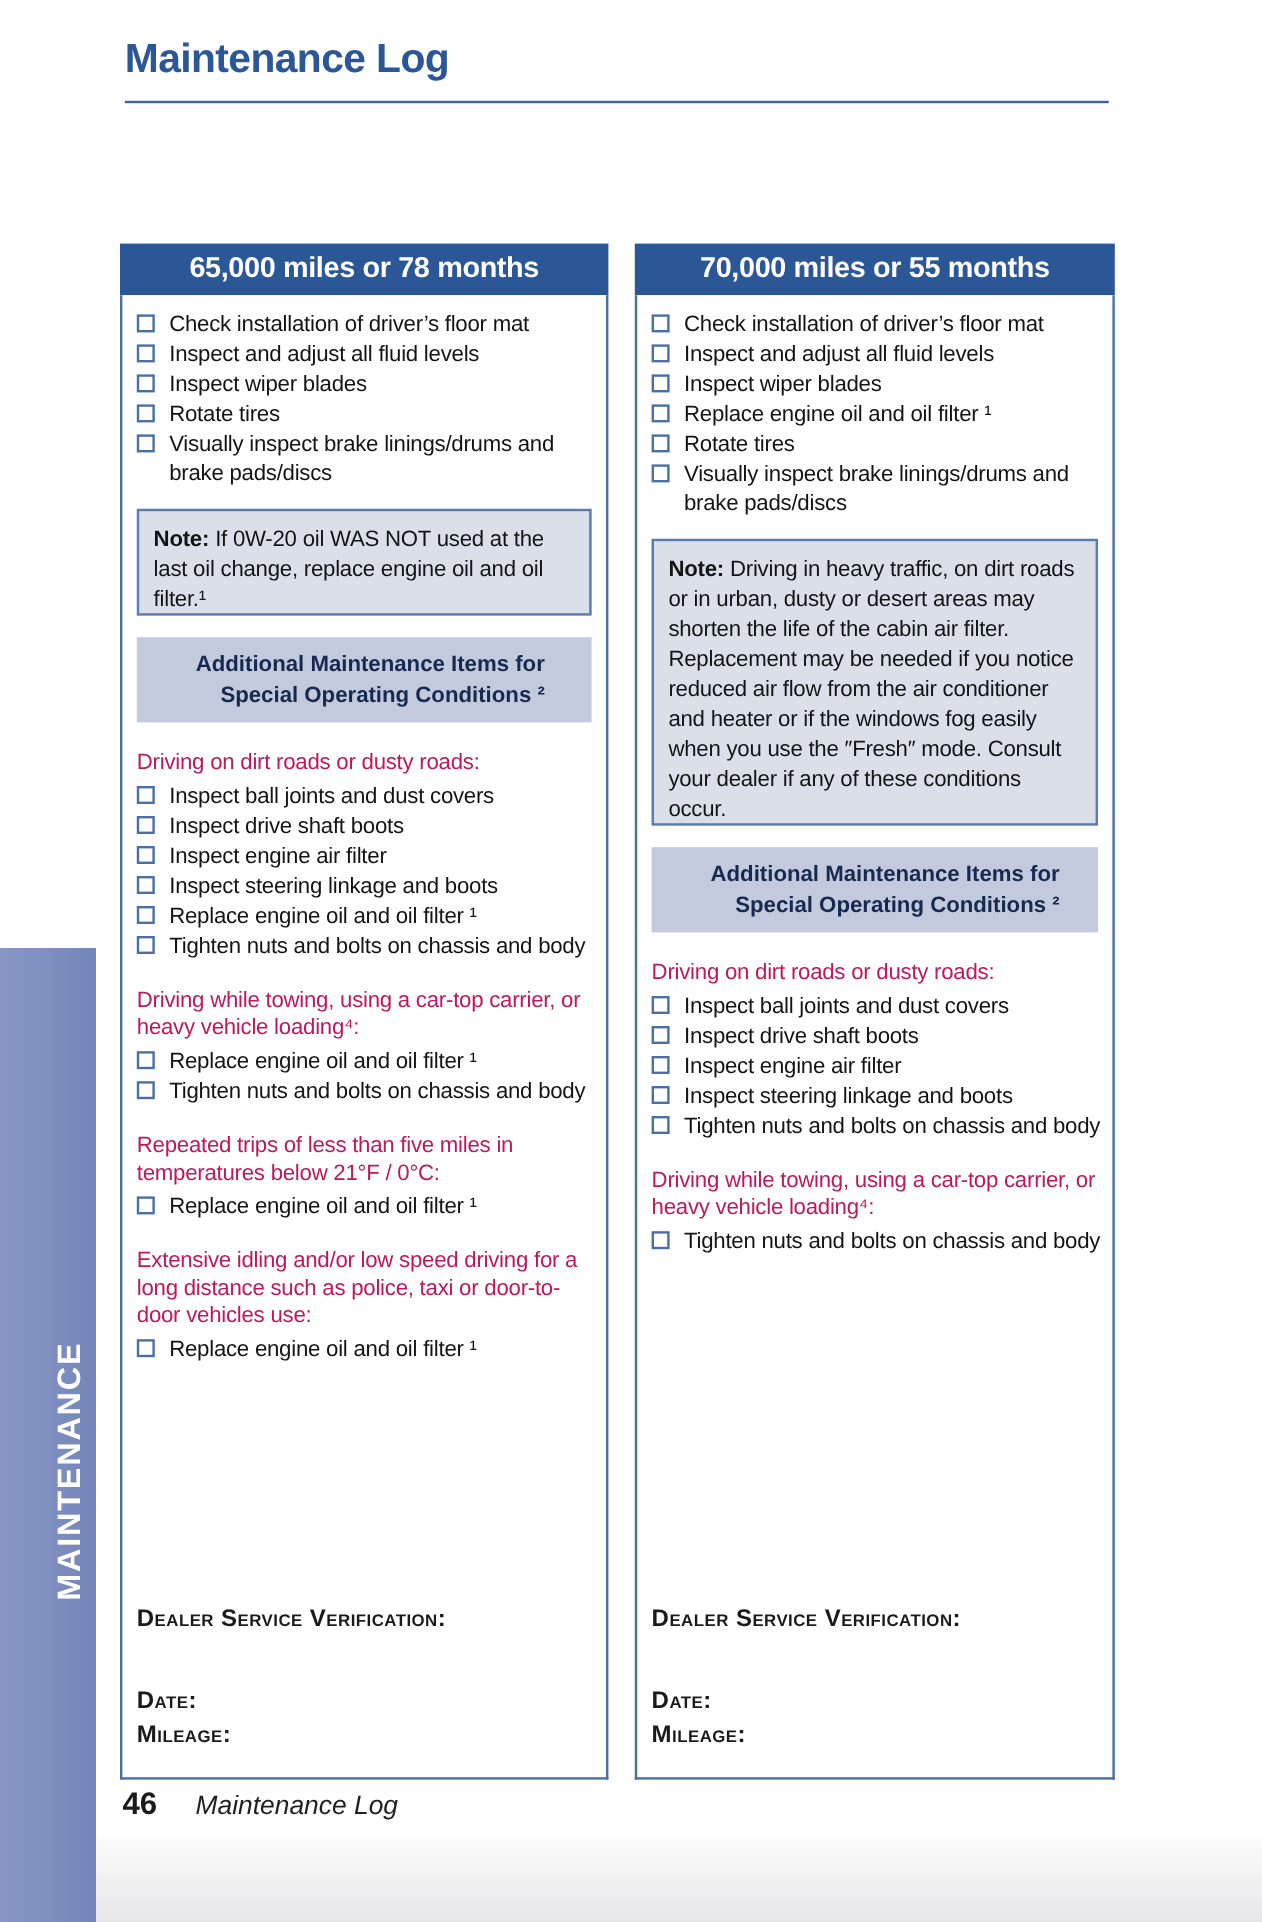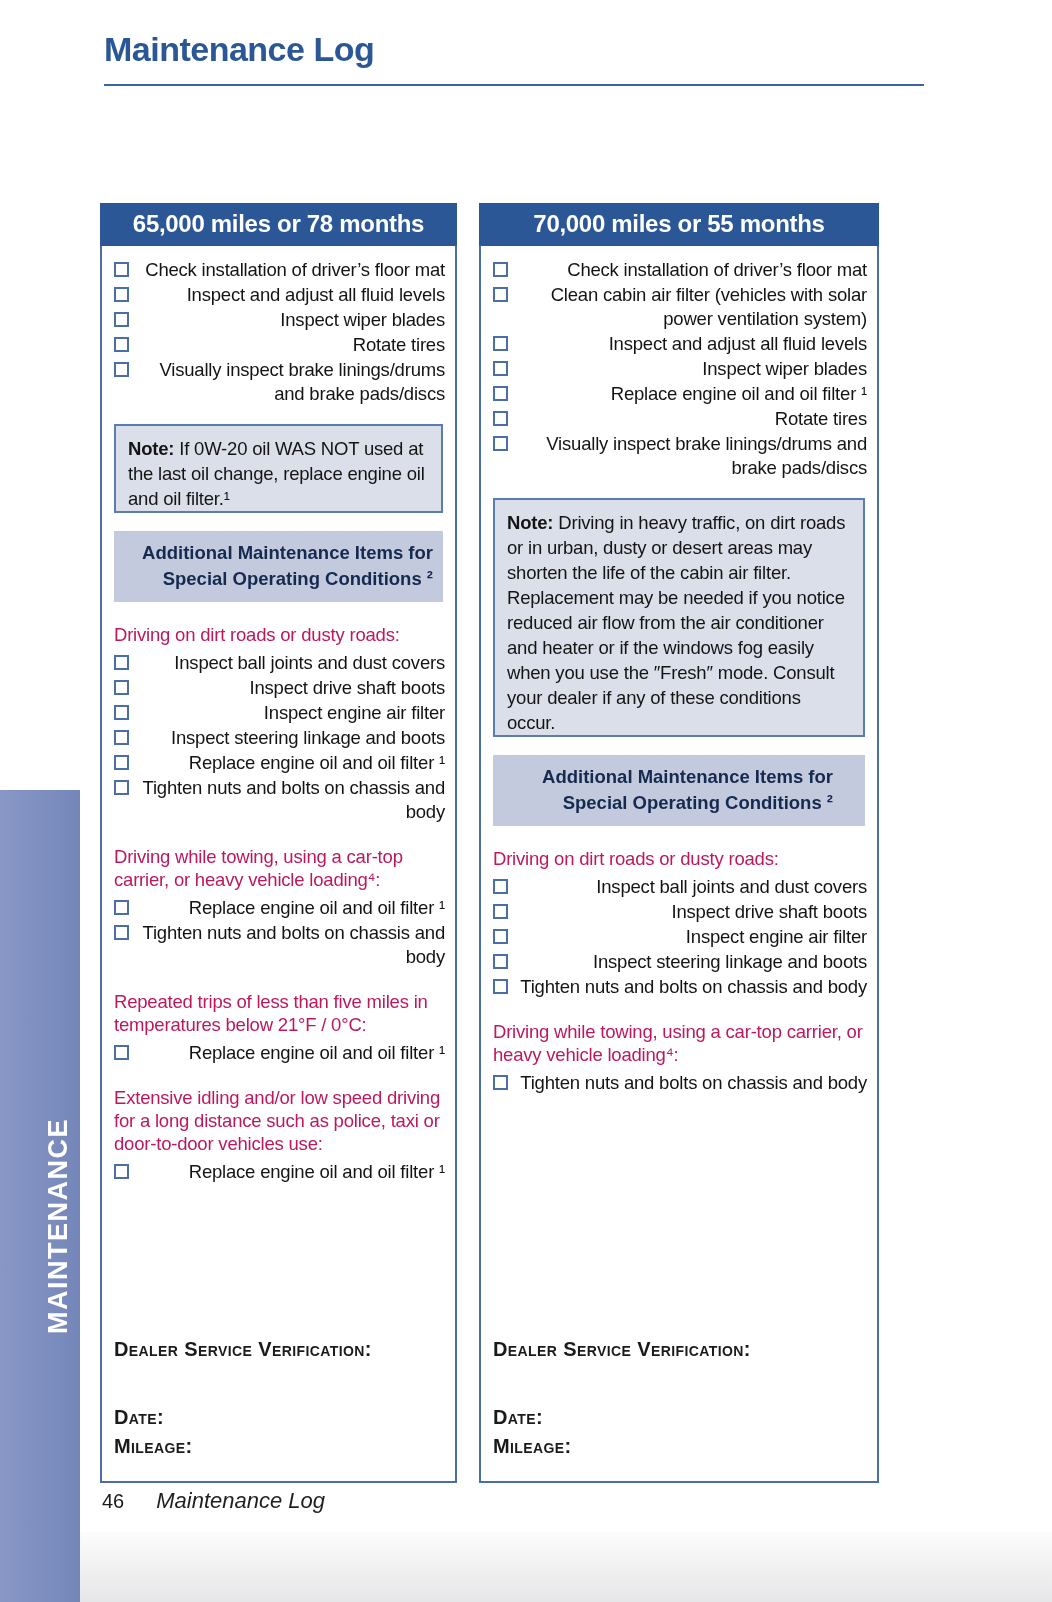--- a/index.html
+++ b/index.html
@@ -32,47 +32,47 @@
     background:linear-gradient(90deg,#8897c6 0%,#7486b9 100%);
     z-index:2;
   }
   .side-tab-label {
     position:absolute; right:6px; bottom:268px;
     writing-mode:vertical-rl; transform:rotate(180deg);
     color:#ffffff; font-weight:bold; font-size:27px; letter-spacing:1.5px;
     white-space:nowrap;
   }
   .footer { position:absolute; left:102px; top:1488px; z-index:3; display:flex; align-items:baseline; }
-  .footer-num { font-size:20px; font-weight:normal; color:#1a1a1a; }
+  .footer-num { font-size:26px; font-weight:bold; color:#1a1a1a; }
   .footer-title { font-size:22px; font-style:italic; margin-left:32px; color:#1f1f1f; }
 
   
   .columns {
     position:absolute; left:100px; top:203px;
     display:flex; gap:22px;
   }
   .col { display:flex; flex-direction:column; height:1280px; }
-  .col-left  { width:357px; }
+  .col-left  { width:407px; }
   .col-right { width:400px; }
   .col-header {
     background:var(--header-blue,#2b5797);
     color:#ffffff; text-align:center;
     font-size:24px; font-weight:bold; letter-spacing:-0.3px;
     padding:7px 0 8px 0;
   }
   .col-body {
     flex:1; display:flex; flex-direction:column;
     border:2px solid var(--border-blue,#4a6fa8); border-top:none;
     padding:12px 10px 16px 10px;
     background:#ffffff;
   }
 
   
   ul.checklist { list-style:none; }
-  ul.checklist li { display:flex; gap:12px; font-size:18.5px; line-height:24px; letter-spacing:-0.2px; margin-bottom:1px;text-align:right; }
+  ul.checklist li { display:flex; gap:12px; font-size:18.5px; line-height:24px; letter-spacing:-0.2px; margin-bottom:1px; }
   .checkbox {
     flex:0 0 auto; width:15px; height:15px; margin-top:4px; margin-left:2px;
     border:2px solid var(--border-blue,#4a6fa8); background:#ffffff;
   }
   .item-label { flex:1; }
 
   
   .note-box {
     margin:17px 2px 0 2px;
     border:2px solid var(--note-border,#5b7cb0);
@@ -223,24 +223,20 @@
       <span>70,000 miles or 55 months</span>
     </header>
     <div class="col-body">
       <ul class="checklist">
           <li>
             <span class="checkbox"></span>
             <span class="item-label">Check installation of driver’s floor mat</span>
           </li>
           <li>
             <span class="checkbox"></span>
-            <span class="item-label">Clean cabin air filter (vehicles with solar power ventilation system)</span>
-          </li>
-          <li>
-            <span class="checkbox"></span>
             <span class="item-label">Inspect and adjust all fluid levels</span>
           </li>
           <li>
             <span class="checkbox"></span>
             <span class="item-label">Inspect wiper blades</span>
           </li>
           <li>
             <span class="checkbox"></span>
             <span class="item-label">Replace engine oil and oil filter ¹</span>
           </li>

